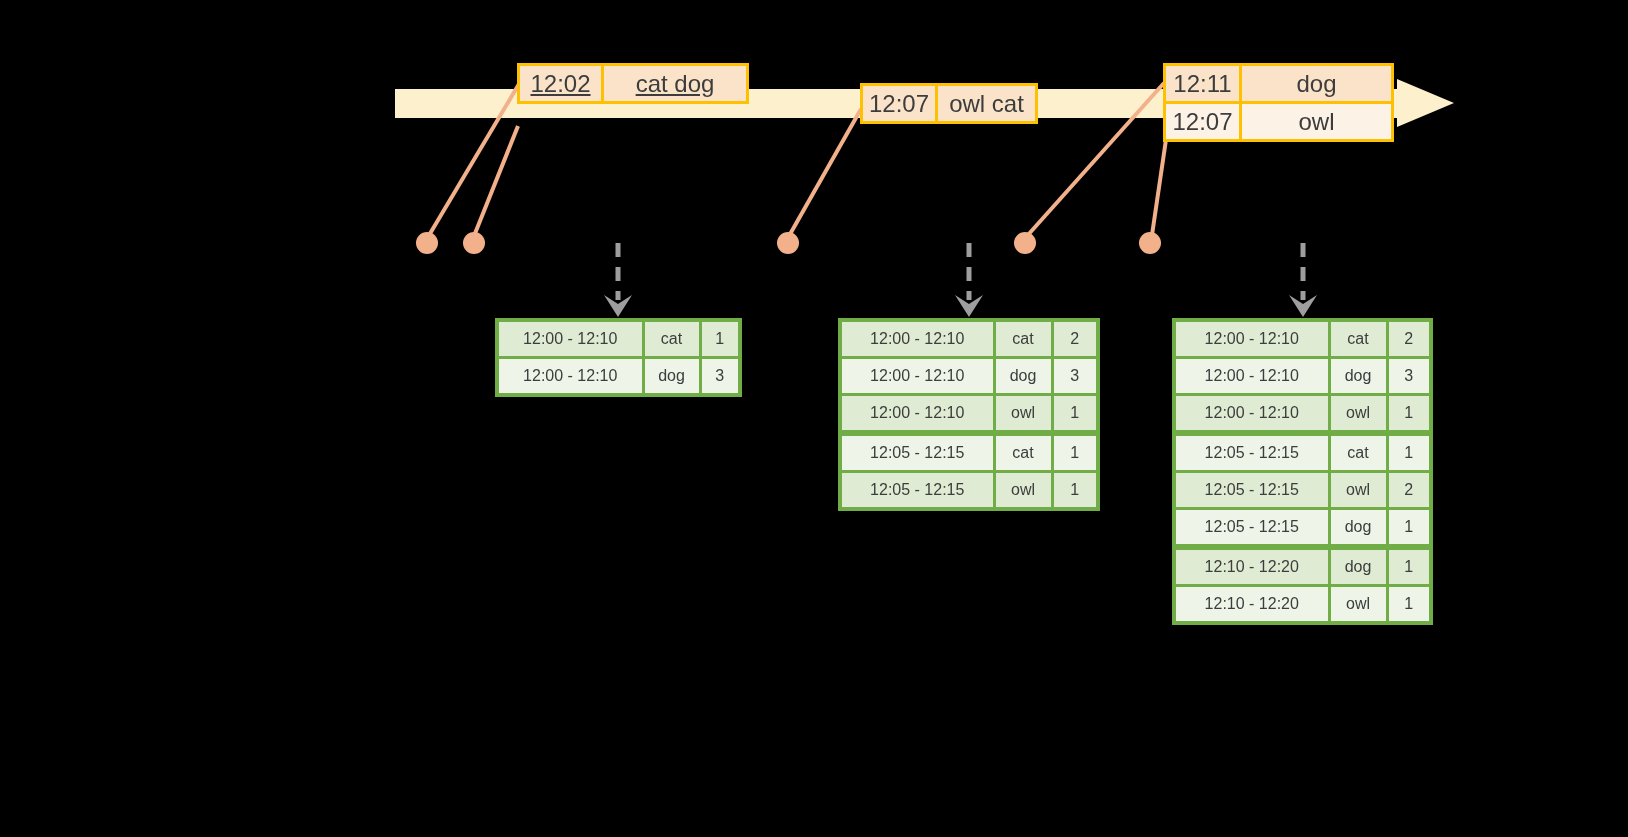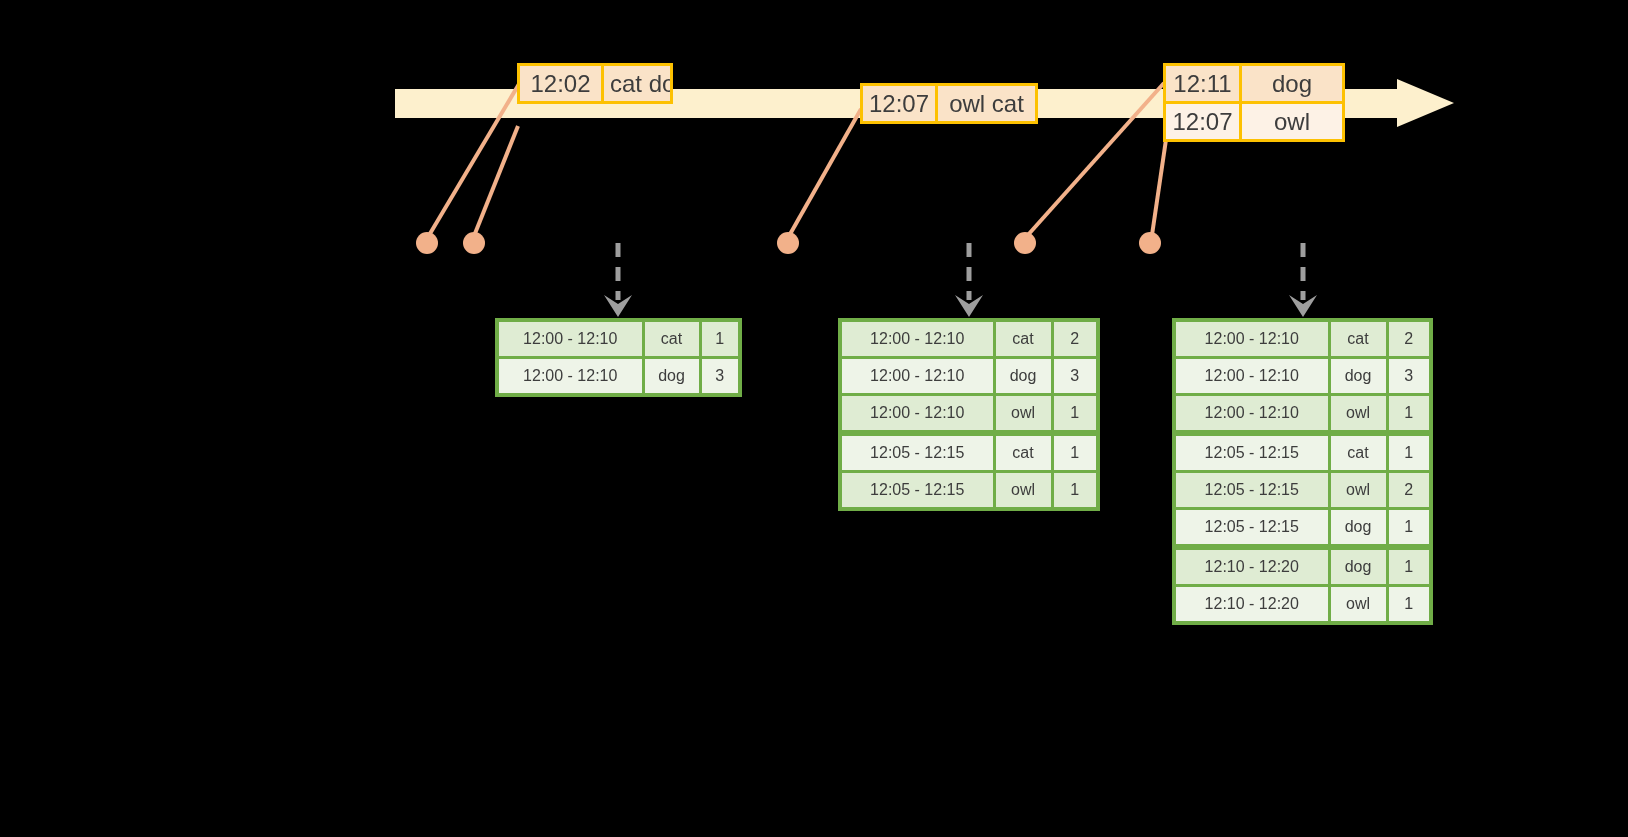--- a/index.html
+++ b/index.html
@@ -31,25 +31,25 @@
   .event-table td{border:3px solid var(--event-border,#fdc101);height:35px;padding:0 6px;}
   .event-table tr:nth-child(odd) td{background:var(--event-row-odd,#fae3c8);}
   .event-table tr:nth-child(even) td{background:var(--event-row-even,#fdf2e6);}
   
   .result-table{border:4px solid var(--result-border,#70ad47);font-size:16px;}
   .result-table td{border:3px solid var(--result-border,#70ad47);height:34px;padding:0 4px;}
   .result-table tr:nth-child(odd) td{background:var(--result-row-odd,#dfecd3);}
   .result-table tr:nth-child(even) td{background:var(--result-row-even,#eef4e8);}
   .result-table tr.group-start td{border-top-width:6px;}
   
-  #event-table-0{left:517px;top:63px;width:156px;}
+  #event-table-0{left:517px;top:63px;width:232px;text-decoration:underline;}
   #event-table-0 col:nth-child(1){width:84px;}
   #event-table-1{left:860px;top:83px;width:178px;}
   #event-table-1 col:nth-child(1){width:75px;}
-  #event-table-2{left:1163px;top:63px;width:182px;}
+  #event-table-2{left:1163px;top:63px;width:231px;}
   #event-table-2 col:nth-child(1){width:76px;}
   #result-table-0{left:495px;top:318px;width:247px;}
   #result-table-0 col:nth-child(1){width:146px;}
   #result-table-0 col:nth-child(2){width:57px;}
   #result-table-1{left:838px;top:318px;width:262px;}
   #result-table-1 col:nth-child(1){width:154px;}
   #result-table-1 col:nth-child(2){width:58px;}
   #result-table-2{left:1172px;top:318px;width:261px;}
   #result-table-2 col:nth-child(1){width:155px;}
   #result-table-2 col:nth-child(2){width:58px;}

